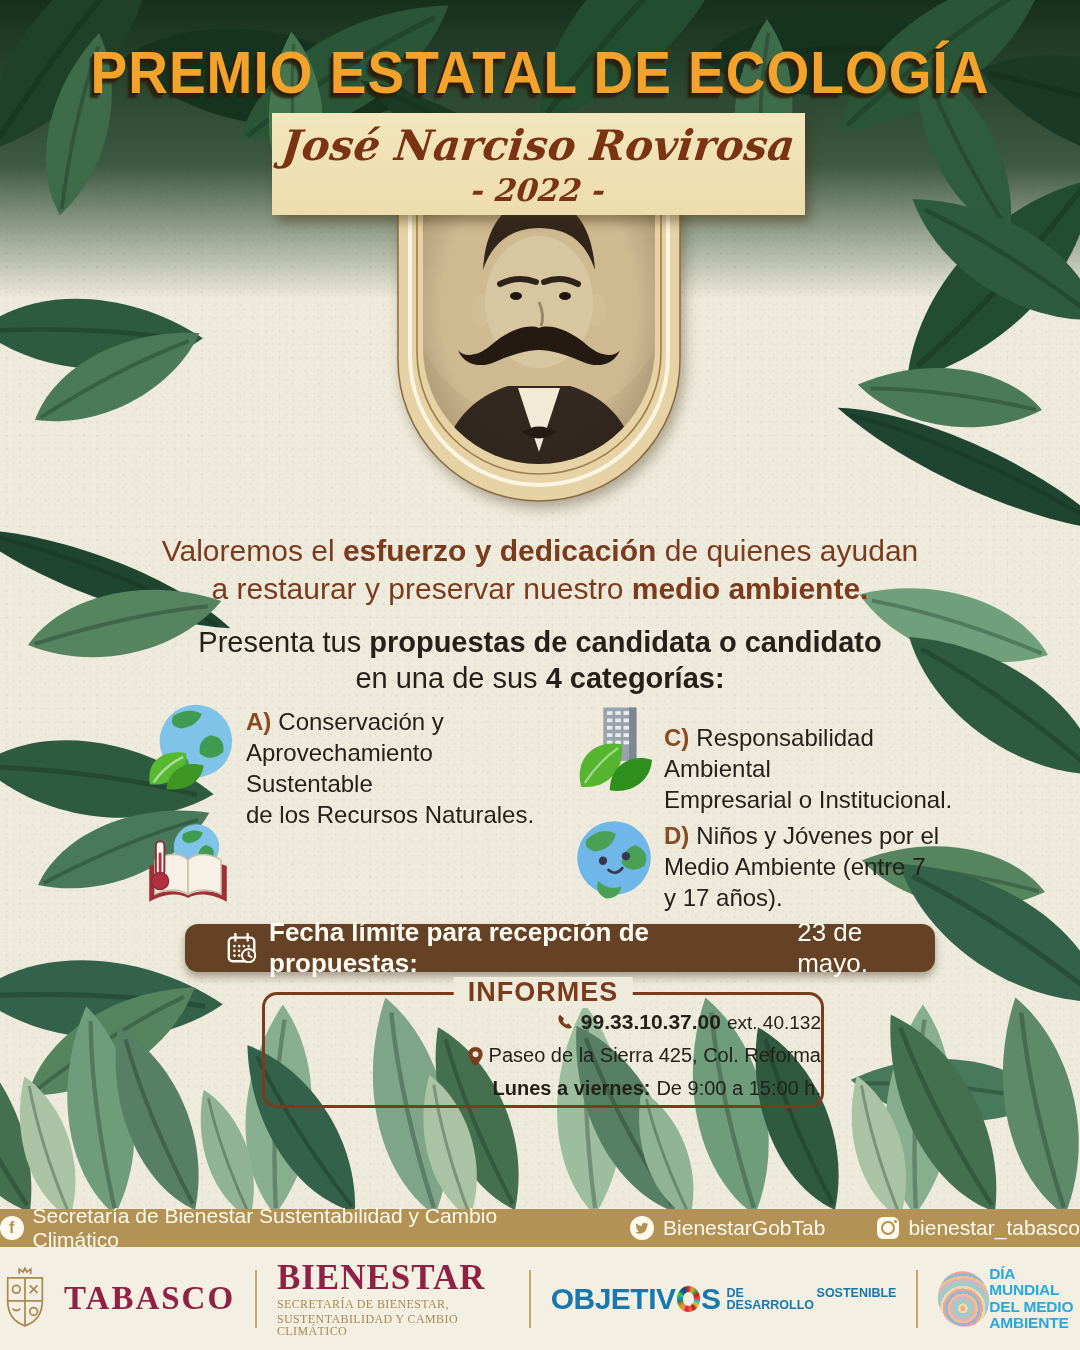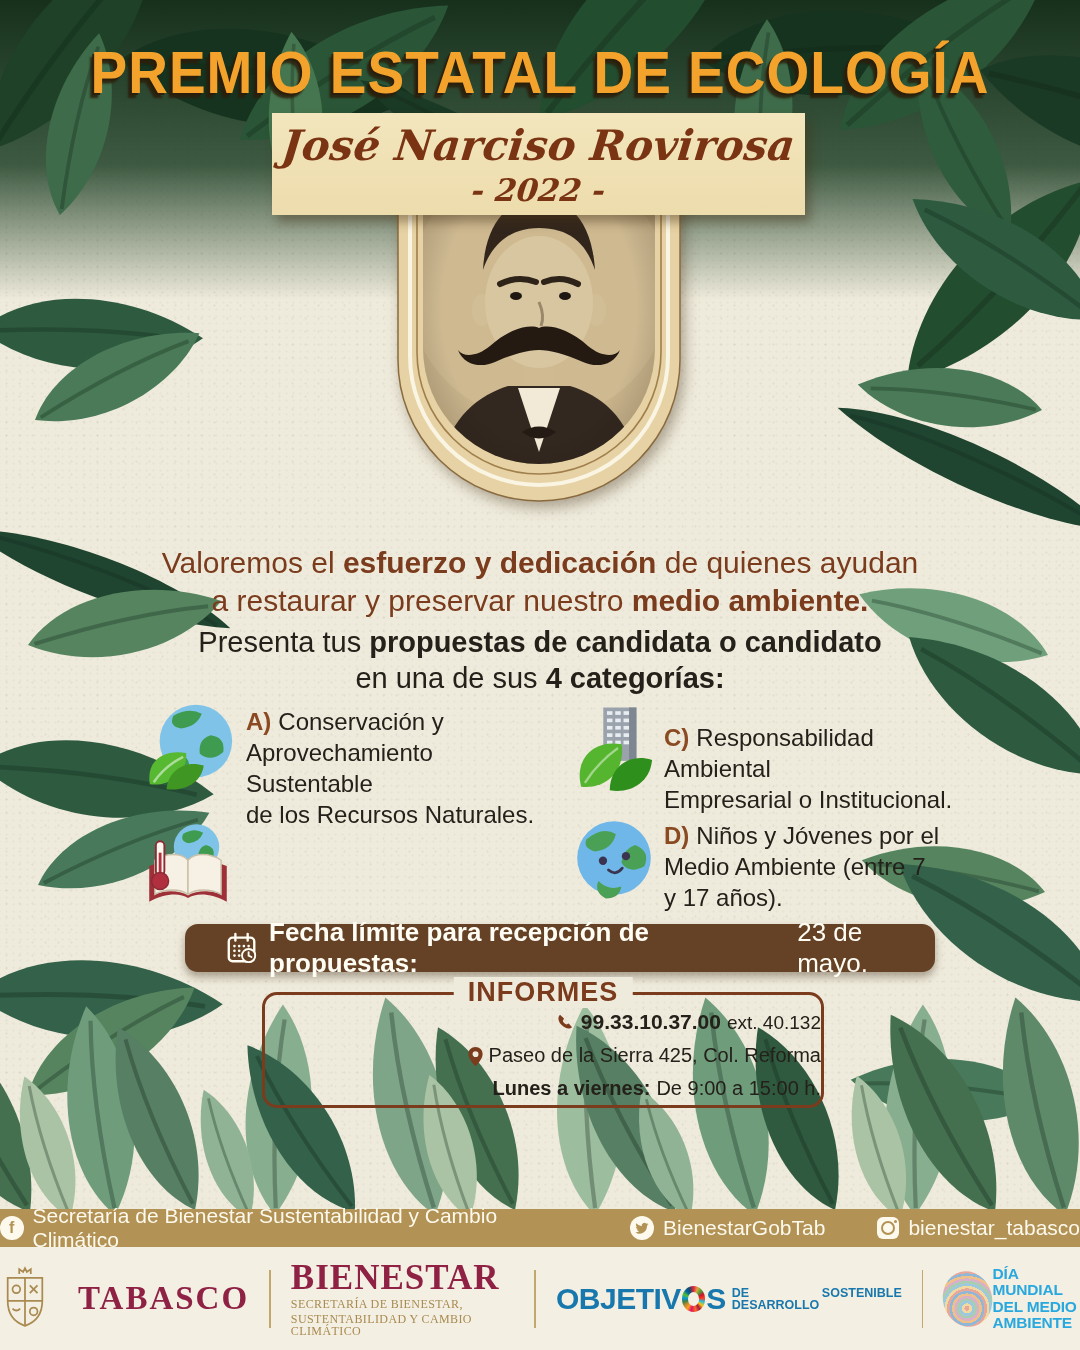--- a/index.html
+++ b/index.html
@@ -18,21 +18,21 @@
   .banner{position:absolute;z-index:6;left:272px;top:113px;width:533px;height:102px;
     background:linear-gradient(180deg,#F3E6BD 0%,#EDDCAC 100%);
     box-shadow:5px 7px 10px rgba(70,50,25,.45);text-align:center;}
   .banner .name{display:block;margin-top:8px;font-family:"DejaVu Serif",serif;
     font-style:italic;font-weight:bold;font-size:42px;color:#7A3413;transform:skewX(-6deg);}
   .banner .year{display:block;margin-top:2px;font-family:"DejaVu Serif",serif;
     font-style:italic;font-weight:bold;font-size:31px;color:#7A3413;transform:skewX(-6deg);}
   .frame{position:absolute;z-index:5;left:390px;top:150px;width:298px;height:368px;
     filter:drop-shadow(4px 6px 7px rgba(70,50,25,.4));}
   
-  .intro{position:absolute;z-index:4;top:544px;left:0;width:100%;text-align:center;
+  .intro{position:absolute;z-index:4;top:532px;left:0;width:100%;text-align:center;
     font-size:30px;line-height:38px;color:#7B3B1D;}
   .intro b{font-weight:800;}
   .cta{position:absolute;z-index:4;top:624px;left:0;width:100%;text-align:center;
     font-size:29px;line-height:36px;color:#24201A;}
   .cta b{font-weight:800;}
   .cat{position:absolute;z-index:4;font-size:24px;line-height:31px;color:#24201A;}
   .cat .letter{font-weight:800;color:#8A4A22;margin-right:7px;}
   .cat .txt{white-space:pre-line;}
   .cat-icon{position:absolute;z-index:4;}
   
@@ -61,21 +61,21 @@
   .soc{display:flex;align-items:center;gap:9px;}
   .circ{width:24px;height:24px;border-radius:50%;background:#FDF9EC;display:flex;
     align-items:center;justify-content:center;font-weight:800;color:#B29255;font-size:16px;}
   .ig{width:22px;height:22px;border-radius:6px;background:#FDF9EC;position:relative;}
   .ig::before{content:"";position:absolute;inset:4px;border:2.2px solid #B29255;border-radius:50%;}
   .ig::after{content:"";position:absolute;top:2.5px;right:2.5px;width:3px;height:3px;border-radius:50%;background:#B29255;}
   
   .footer{position:absolute;z-index:7;left:0;top:1247px;width:100%;height:103px;
     background:#F3EFE2;display:flex;align-items:center;justify-content:center;gap:20px;}
   .vdiv{width:2px;height:58px;background:#C3A76B;}
-  .gov{display:flex;align-items:center;gap:28px;}
+  .gov{display:flex;align-items:center;gap:14px;}
   .tabasco{font-family:"Liberation Serif",serif;font-weight:bold;font-size:33px;
     color:#8E2144;letter-spacing:2px;}
   .bien{display:flex;flex-direction:column;line-height:1;}
   .bien .big{font-family:"Liberation Serif",serif;font-weight:bold;font-size:35px;color:#8E2144;letter-spacing:1px;}
   .bien .sub{font-family:"Liberation Serif",serif;font-size:12px;color:#A98A50;letter-spacing:.4px;margin-top:3px;}
   .sdg{display:flex;align-items:center;}
   .sdg .main{font-size:30px;font-weight:800;color:#1878AE;letter-spacing:-.5px;}
   .wheel{width:26px;height:26px;border-radius:50%;position:relative;margin:0 1px;align-self:center;
     background:conic-gradient(#E5243B,#DDA63A,#4C9F38,#C5192D,#FF3A21,#26BDE2,#FCC30B,#A21942,#FD6925,#DD1367,#FD9D24,#BF8B2E,#3F7E44,#0A97D9,#56C02B,#00689D,#19486A,#E5243B);}
   .wheel::after{content:"";position:absolute;inset:6px;border-radius:50%;background:#F3EFE2;}

